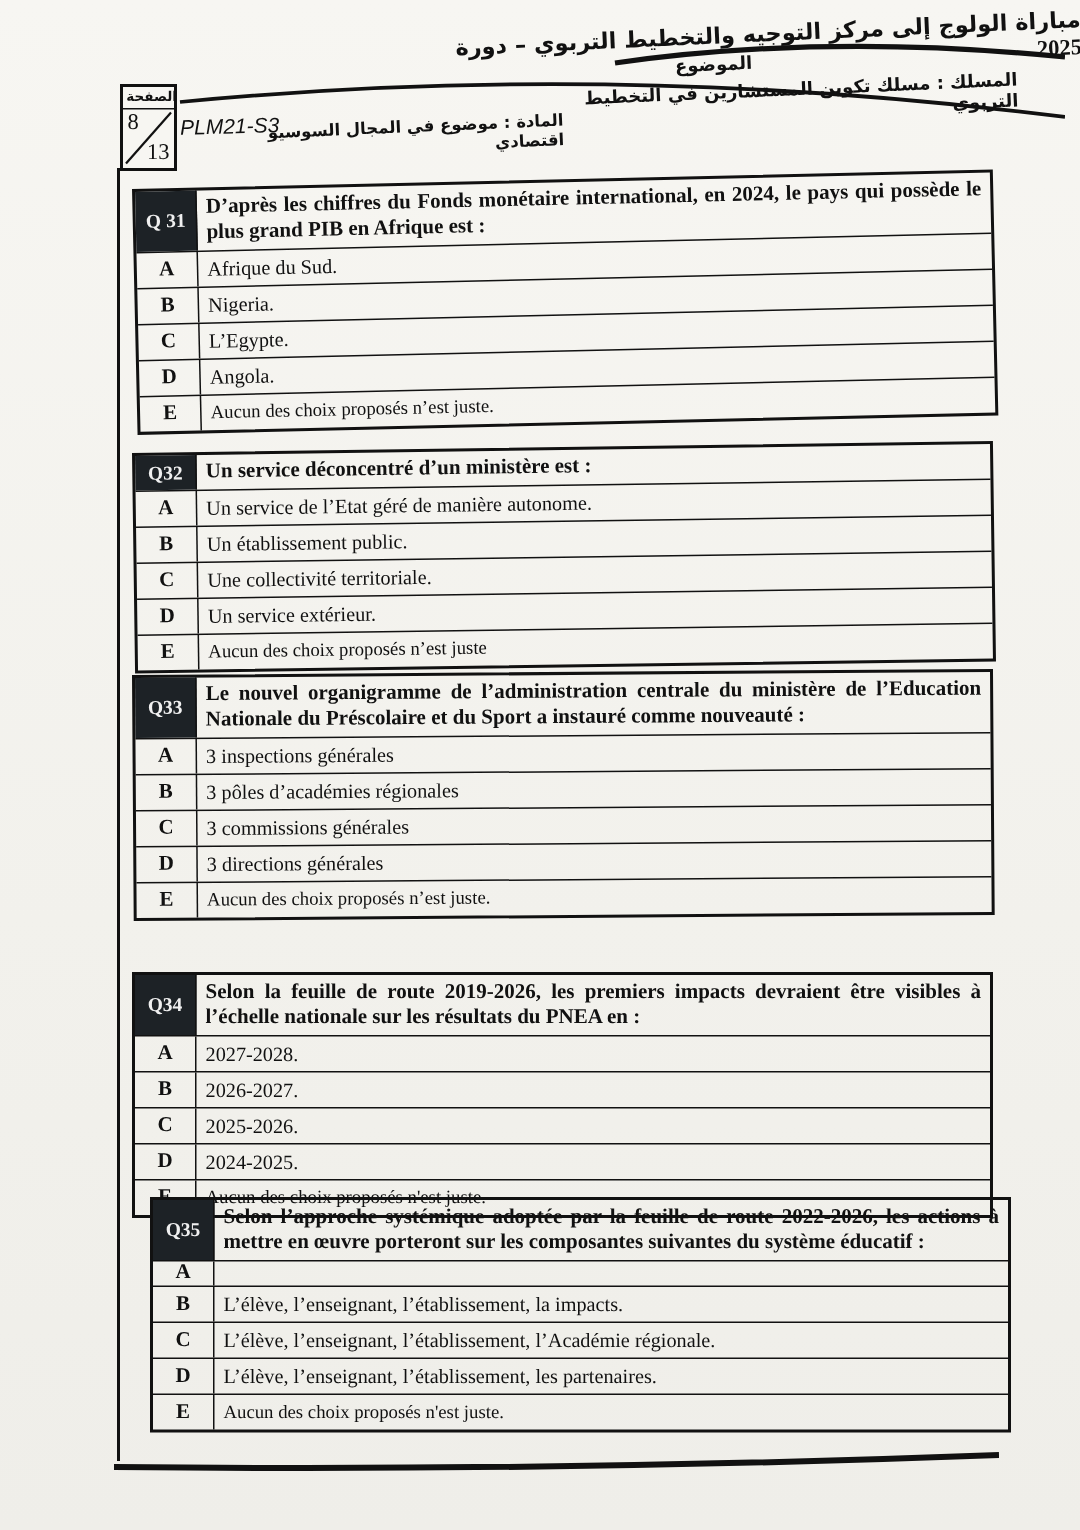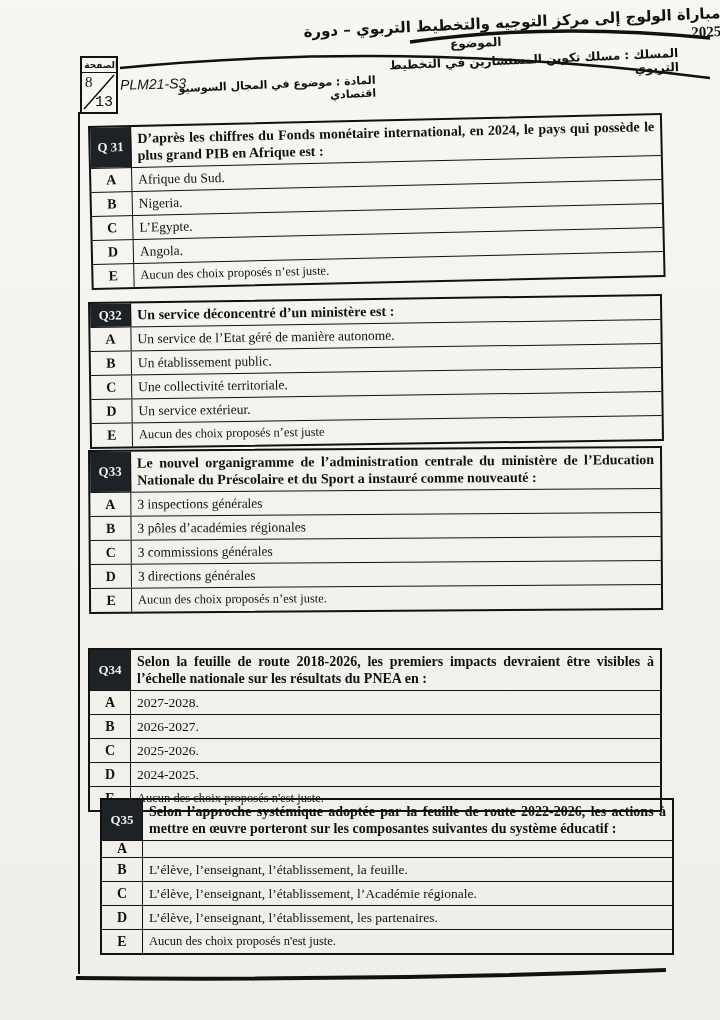--- a/index.html
+++ b/index.html
@@ -36,21 +36,21 @@
   }
   .page-box {
     position: absolute; left: 80px; top: 56px; width: 34px; height: 54px;
     border: 2px solid #111; background: #f7f6f2;
   }
   .page-box .lbl {
     height: 14px; border-bottom: 1.5px solid #111; text-align: center;
     font-family: "DejaVu Sans", sans-serif; font-weight: bold; font-size: 9px; line-height: 14px; direction: rtl; padding-left: 36px;
   }
   .page-box .num { position: absolute; left: 3px; top: 16px; font-size: 15px; }
-  .page-box .tot { position: absolute; right: 3px; bottom: 1px; font-size: 15px; font-family: Liberation Mono, monospace; }
+  .page-box .tot { position: absolute; right: 3px; bottom: 1px; font-size: 15px; }
   .page-box svg { position: absolute; left: 0; top: 15px; }
   .code {
     position: absolute; left: 120px; top: 76px;
     font-family: "Liberation Sans", sans-serif; font-style: italic; font-size: 14px;
     transform: rotate(-1.5deg);
   }
   .subject {
     position: absolute; left: 176px; top: 78px; width: 200px;
     font-family: "DejaVu Sans", sans-serif; font-weight: bold; font-size: 11px;
     direction: rtl; text-align: right; transform: rotate(-2.5deg);
@@ -197,21 +197,21 @@
       </div>
     <div class="row">
         <div class="letter">E</div>
         <div class="opt small">Aucun des choix proposés n’est juste.</div>
       </div>
   </div>
 
   <div class="q" style="top:628px;margin-top:20px;">
     <div class="row">
       <div class="qn">Q34</div>
-      <div class="stem">Selon la feuille de route 2018-2026, les premiers impacts devraient être visibles à l’échelle nationale sur les résultats du PNEA en :</div>
+      <div class="stem">Selon la feuille de route 2019-2026, les premiers impacts devraient être visibles à l’échelle nationale sur les résultats du PNEA en :</div>
     </div>
     <div class="row">
         <div class="letter">A</div>
         <div class="opt">2027-2028.</div>
       </div>
     <div class="row">
         <div class="letter">B</div>
         <div class="opt">2026-2027.</div>
       </div>
     <div class="row">
@@ -231,21 +231,21 @@
   <div class="q" style="top:798px;margin-left:12px;">
     <div class="row">
       <div class="qn">Q35</div>
       <div class="stem">Selon l’approche systémique adoptée par la feuille de route 2022-2026, les actions à mettre en œuvre porteront sur les composantes suivantes du système éducatif :</div>
     </div>
     <div class="row">
         <div class="letter">A</div>
       </div>
     <div class="row">
         <div class="letter">B</div>
-        <div class="opt">L’élève, l’enseignant, l’établissement, la feuille.</div>
+        <div class="opt">L’élève, l’enseignant, l’établissement, la impacts.</div>
       </div>
     <div class="row">
         <div class="letter">C</div>
         <div class="opt">L’élève, l’enseignant, l’établissement, l’Académie régionale.</div>
       </div>
     <div class="row">
         <div class="letter">D</div>
         <div class="opt">L’élève, l’enseignant, l’établissement, les partenaires.</div>
       </div>
     <div class="row">

